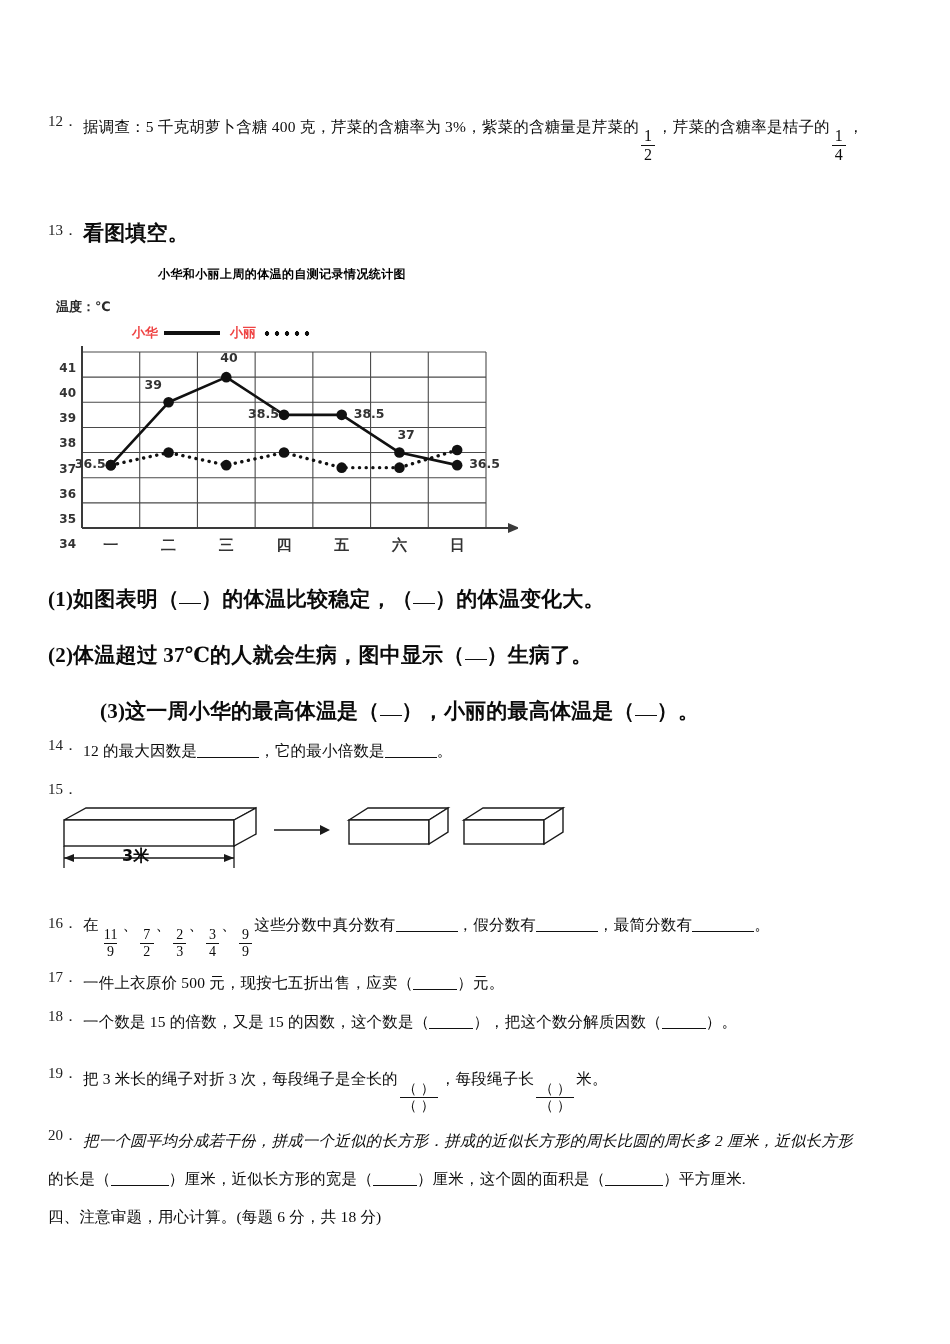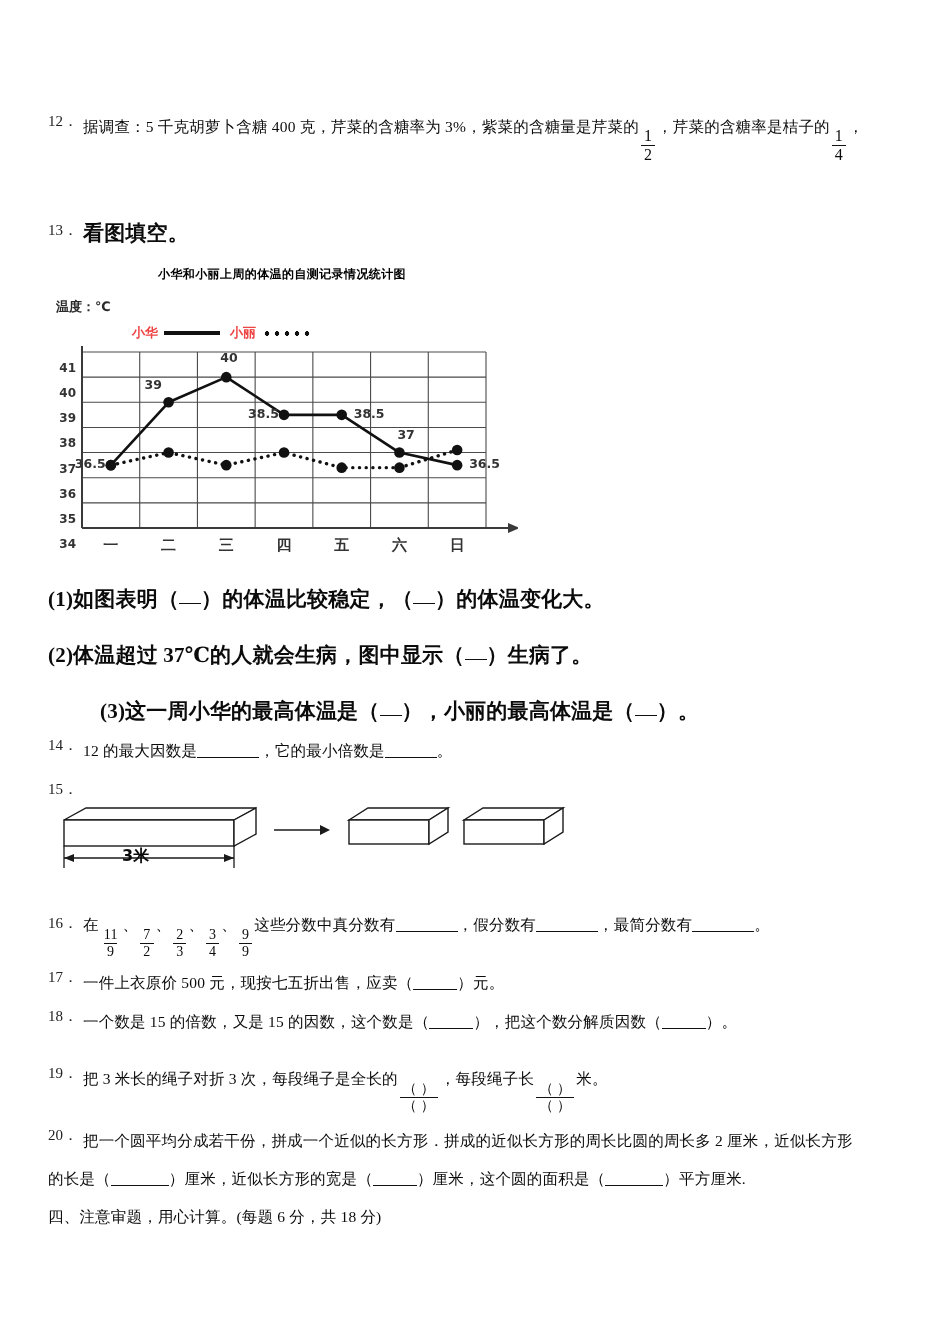--- a/index.html
+++ b/index.html
@@ -254,21 +254,21 @@
           <span class="de">（ ）</span>
         </span><span>，每段绳子长</span><span class="frac" style="font-size:14px;vertical-align:-9px;">
           <span class="nu">（ ）</span>
           <span class="de">（ ）</span>
         </span><span>米。</span>
     </span>
   </div>
 
   <div class="q" style="left:48px;top:1126px;width:890px;">
     <span class="qnum">20．</span>
-    <span class="qbody" style="width:845px;">把一个圆平均分成若干份，拼成一个近似的长方形．拼成的近似长方形的周长比圆的周长多 2 厘米，近似长方形</span>
+    <span class="qbody" style="width:845px;font-style:italic;">把一个圆平均分成若干份，拼成一个近似的长方形．拼成的近似长方形的周长比圆的周长多 2 厘米，近似长方形</span>
   </div>
 
   <div class="q" style="left:48px;top:1164px;">
     <span class="qbody">
       <span>的长是（</span><span class="par-bl"></span><span>）厘米，近似长方形的宽是（</span><span class="par-bl-s"></span><span>）厘米，这个圆的面积是（</span><span class="par-bl"></span><span>）平方厘米.</span>
     </span>
   </div>
 
   <div class="q" style="left:48px;top:1202px;">
     <span class="qbody">四、注意审题，用心计算。(每题 6 分，共 18 分)</span>

